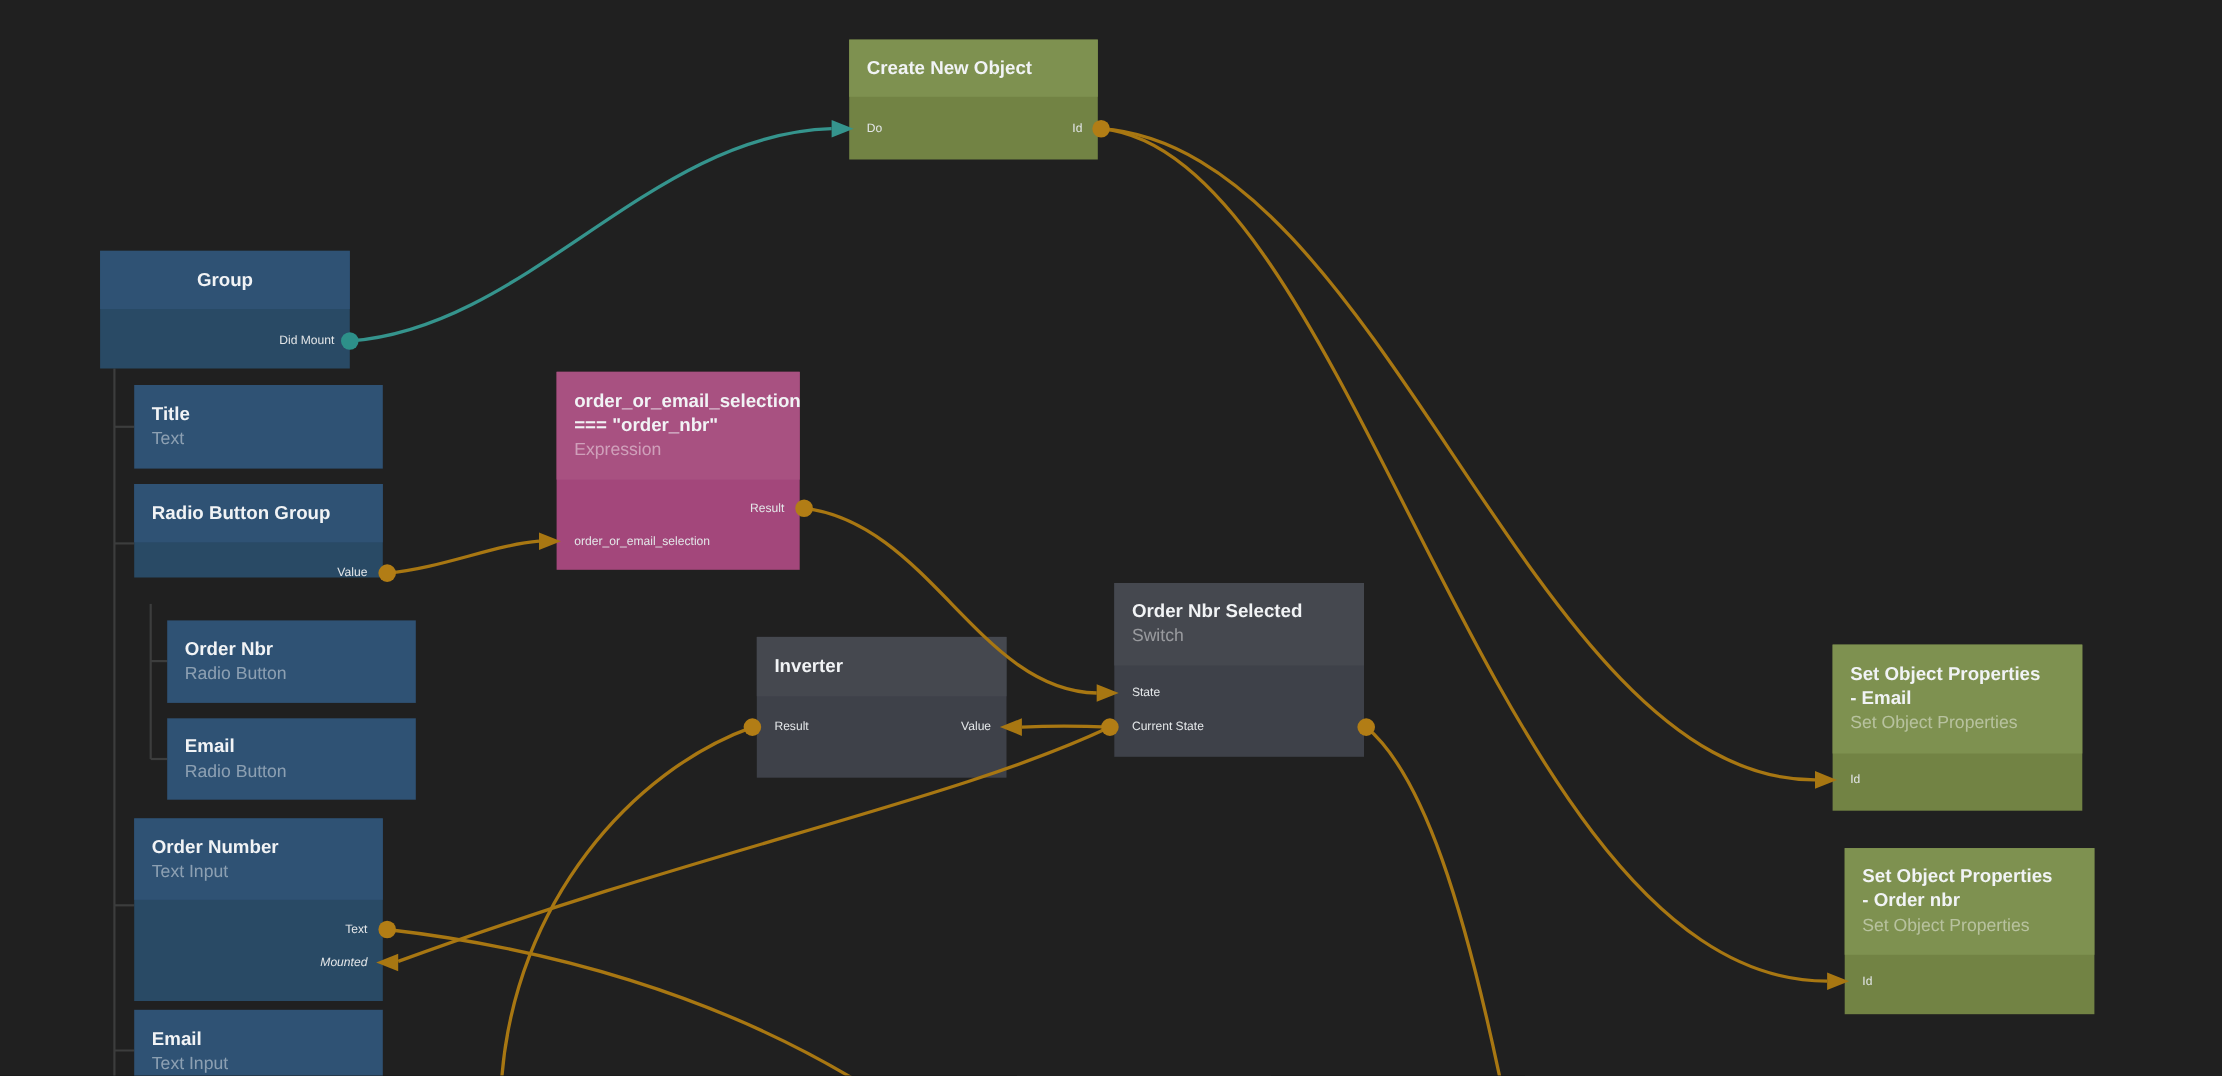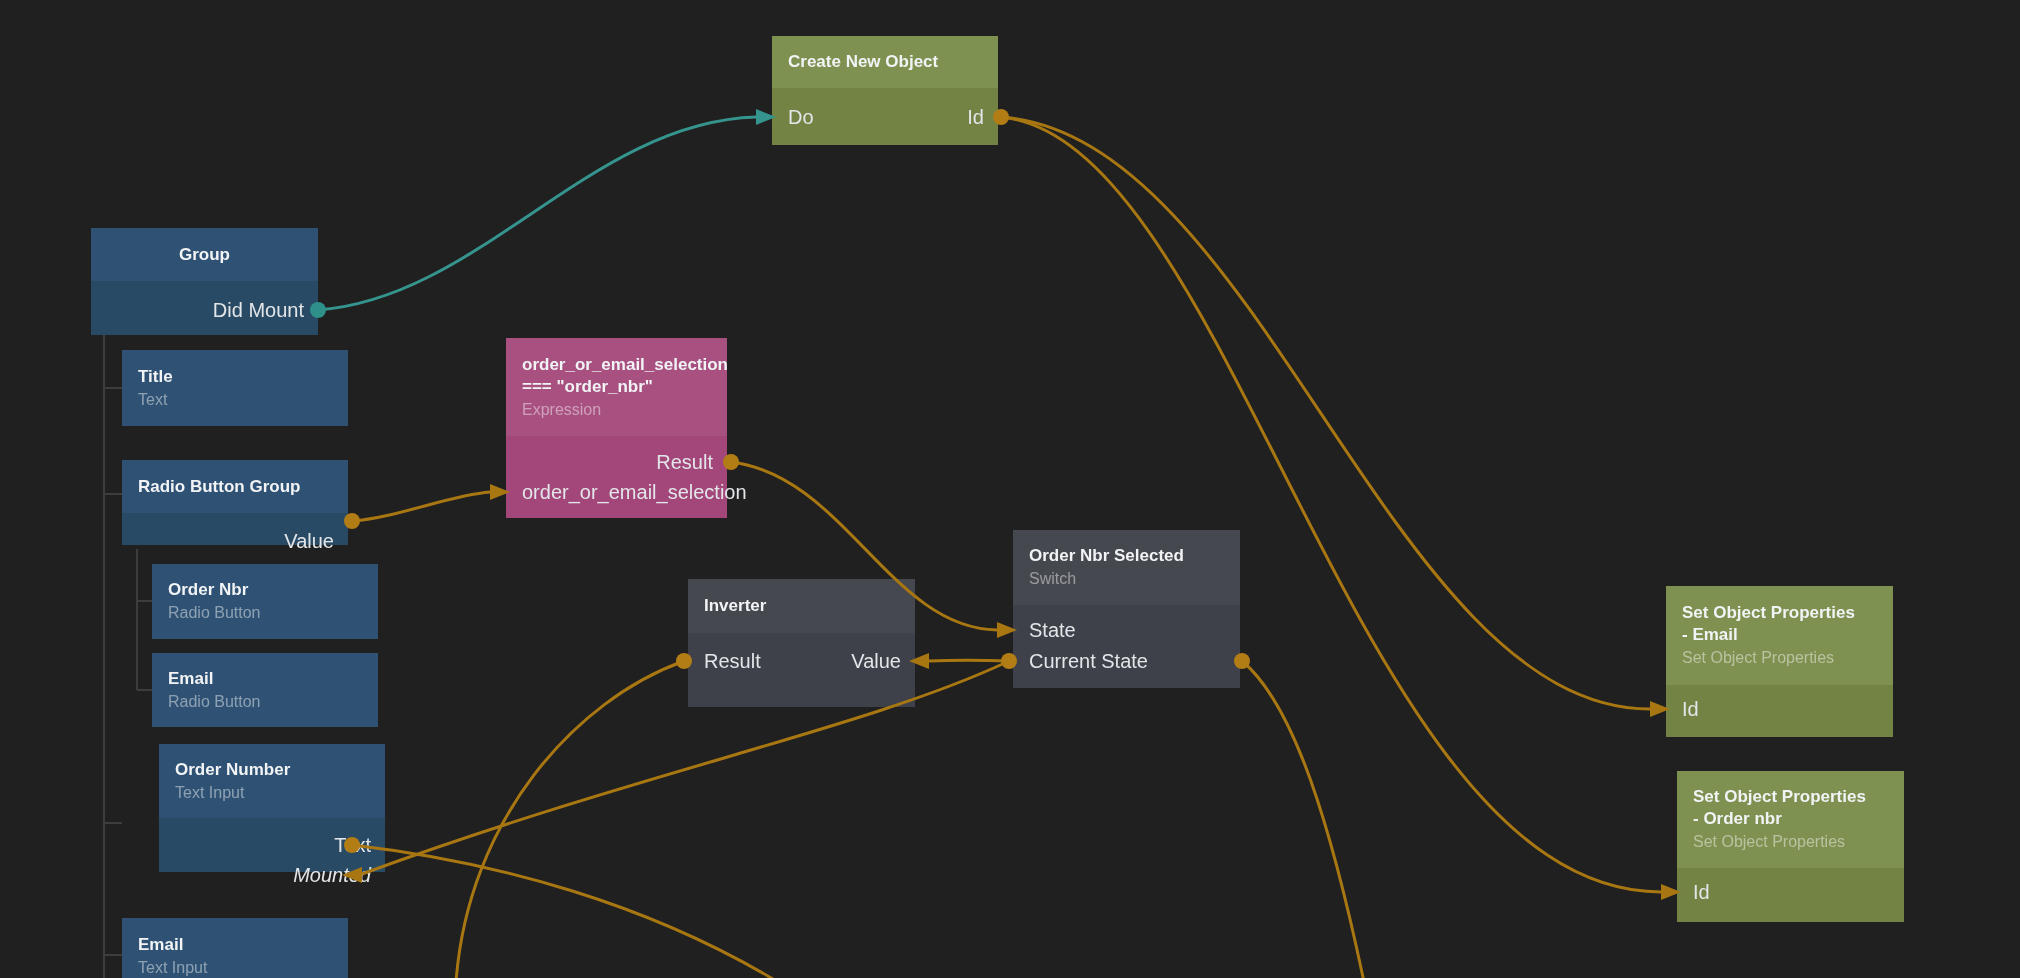--- a/index.html
+++ b/index.html
@@ -22,21 +22,21 @@
   .node .title-line{
     font-size:17px;font-weight:600;color:#f1f3f5;
     line-height:22px;white-space:nowrap;
   }
   .node .subtitle{
     font-size:16px;color:rgba(255,255,255,0.45);
     line-height:23px;white-space:nowrap;
   }
   .port{
     position:absolute;
-    font-size:20px;color:#e3e6e8;
+    font-size:11px;color:#e3e6e8;
     line-height:22px;height:22px;white-space:nowrap;
   }
   .port.left{left:16px;text-align:left;}
   .port.right{right:14px;text-align:right;}
 </style>
 </head>
 <body>
 
 <div id="canvas" style="background: rgb(32, 32, 32);">
   <svg class="layer" id="tree-layer" width="2020" height="978">
@@ -62,39 +62,39 @@
           <div class="title-line">Group</div>
         </div>
         <div class="port right" style="top: 71px;">Did Mount</div>
       </div>
       <div class="node" style="left: 122px; top: 350px; width: 226px; height: 76px; background: rgb(41, 74, 101);">
         <div class="header" style="height: 76px; background: rgb(47, 82, 116);">
           <div class="title-line">Title</div>
           <div class="subtitle">Text</div>
         </div>
       </div>
-      <div class="node" style="left: 122px; top: 440px; width: 226px; height: 85px; background: rgb(41, 74, 101); margin-top: 20px;">
+      <div class="node" style="left: 122px; top: 440px; width: 226px; height: 85px; background: rgb(41, 74, 101);">
         <div class="header" style="height: 53px; background: rgb(47, 82, 116);">
           <div class="title-line">Radio Button Group</div>
         </div>
         <div class="port right" style="top: 70px;">Value</div>
       </div>
       <div class="node" style="left: 152px; top: 564px; width: 226px; height: 75px; background: rgb(41, 74, 101); border-radius: 22px;">
         <div class="header" style="height: 75px; background: rgb(47, 82, 116);">
           <div class="title-line">Order Nbr</div>
           <div class="subtitle">Radio Button</div>
         </div>
       </div>
       <div class="node" style="left: 152px; top: 653px; width: 226px; height: 74px; background: rgb(41, 74, 101);">
         <div class="header" style="height: 74px; background: rgb(47, 82, 116);">
           <div class="title-line">Email</div>
           <div class="subtitle">Radio Button</div>
         </div>
       </div>
-      <div class="node" style="left: 122px; top: 744px; width: 226px; height: 128px; background: rgb(41, 74, 101); margin-left: 37px;">
+      <div class="node" style="left: 122px; top: 744px; width: 226px; height: 166px; background: rgb(41, 74, 101);">
         <div class="header" style="height: 74px; background: rgb(47, 82, 116);">
           <div class="title-line">Order Number</div>
           <div class="subtitle">Text Input</div>
         </div>
         <div class="port right" style="top: 90px;">Text</div>
         <div class="port right" style="top: 120px; font-style: italic;">Mounted</div>
       </div>
       <div class="node" style="left: 122px; top: 918px; width: 226px; height: 76px; background: rgb(41, 74, 101);">
         <div class="header" style="height: 76px; background: rgb(47, 82, 116);">
           <div class="title-line">Email</div>

